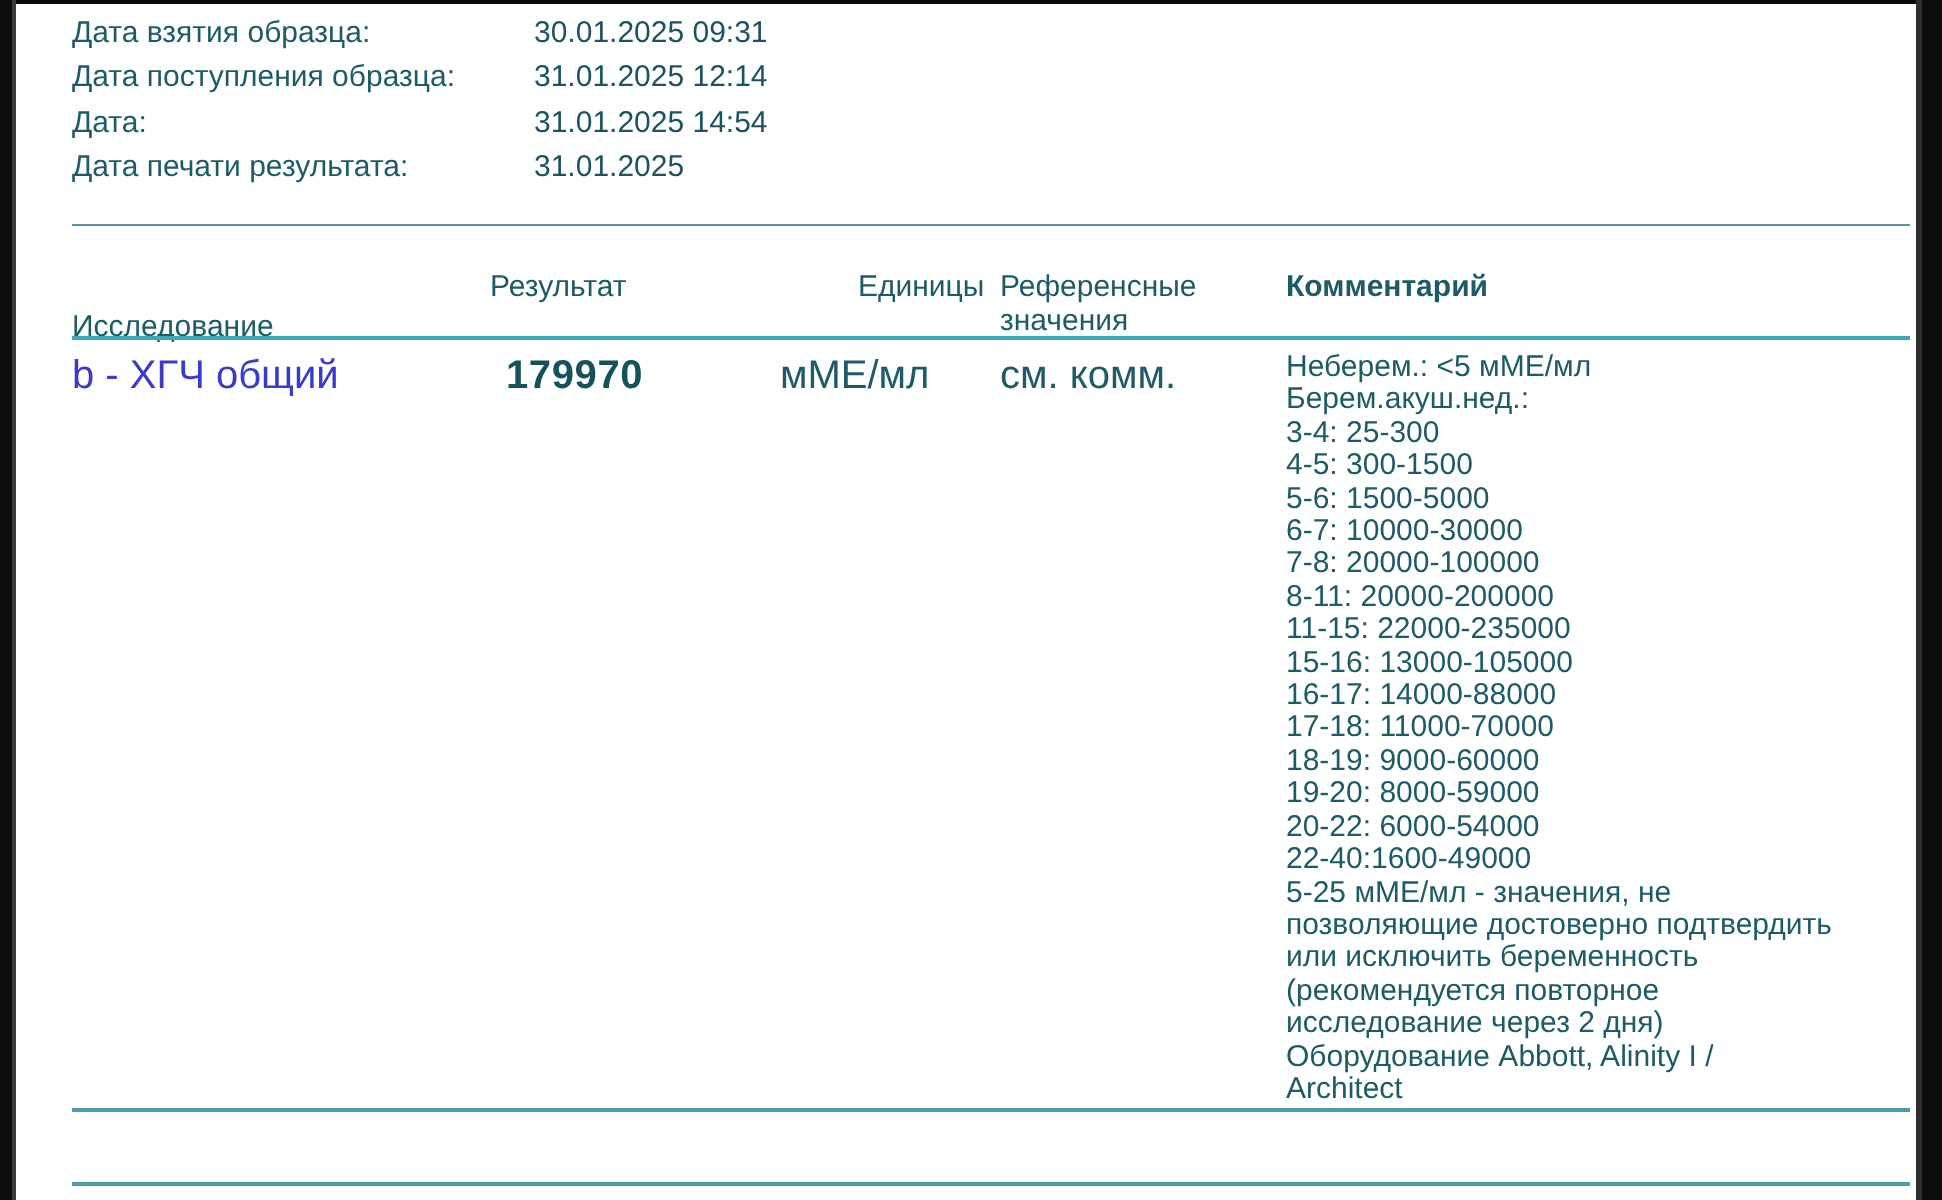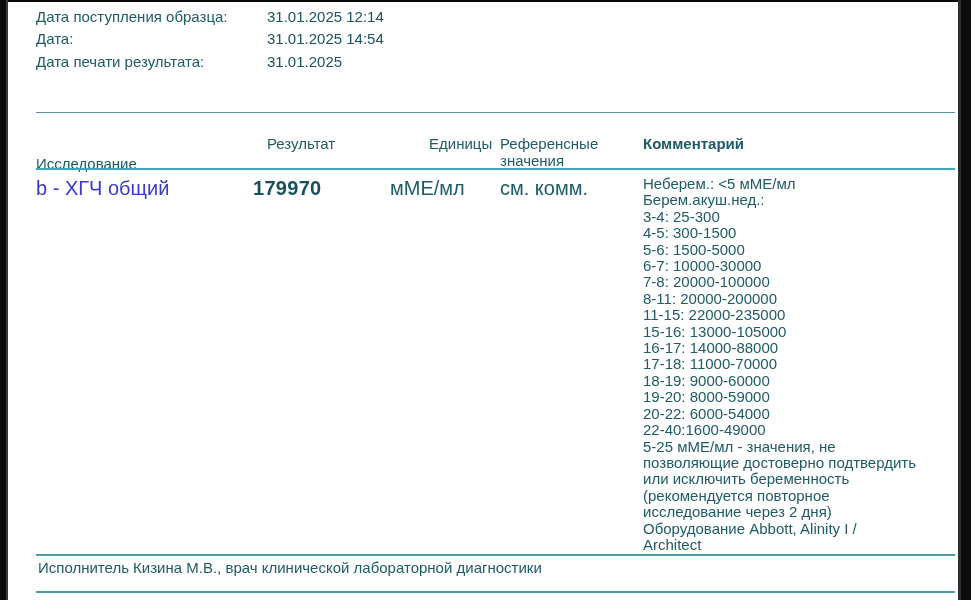--- a/index.html
+++ b/index.html
@@ -29,21 +29,21 @@
   
   .rule { position: absolute; left: 36px; width: 919px; height: 0; border-top: 2px solid var(--rule-teal); }
   .rule-1 { top: 112px; border-top-width: 1px; border-top-color: var(--rule-soft); }
   .rule-2 { top: 168px; border-top-color: var(--rule-bright); }
   .rule-3 { top: 554px; }
   .rule-4 { top: 591px; }
 
   
   .th { position: absolute; top: 135px; font-size: 15px; line-height: 17px; color: var(--text-teal); }
   .th-test      { left: 36px; margin-top: 20px; }
-  .th-result    { left: 267px; }
+  .th-result    { left: 245px; }
   .th-units     { left: 390px; margin-left: 39px; }
   .th-reference { left: 500px; width: 125px; }
   .th-comment   { left: 643px; font-weight: bold; }
 
   
   .cell { position: absolute; top: 177px; font-size: 20px; color: var(--text-teal); }
   .cell-test   { left: 36px; color: var(--link-blue); text-decoration: none; cursor: pointer; }
   .cell-result { left: 253px; font-weight: bold; color: var(--result-teal); letter-spacing: 0.3px; }
   .cell-units  { left: 390px; }
   .cell-ref    { left: 500px; }
@@ -55,20 +55,24 @@
 
   
   .footer { position: absolute; top: 559px; left: 38px; font-size: 15px; color: var(--text-teal); }
 </style>
 </head>
 <body>
 
 <div class="page">
 
   <div class="meta">
+    <div class="meta-row">
+      <span class="meta-label">Дата взятия образца:</span>
+      <span class="meta-value">30.01.2025 09:31</span>
+    </div>
     <div class="meta-row">
       <span class="meta-label">Дата поступления образца:</span>
       <span class="meta-value">31.01.2025 12:14</span>
     </div>
     <div class="meta-row">
       <span class="meta-label">Дата:</span>
       <span class="meta-value">31.01.2025 14:54</span>
     </div>
     <div class="meta-row">
       <span class="meta-label">Дата печати результата:</span>
@@ -111,20 +115,19 @@
 позволяющие достоверно подтвердить
 или исключить беременность
 (рекомендуется повторное
 исследование через 2 дня)
 Оборудование Abbott, Alinity I /
 Architect</div>
   </div>
 
   <div class="rule rule-3"></div>
 
-  <div class="footer">Исполнитель Кизина М.В., врач клинической лабораторной диагностики</div>
 
   <div class="rule rule-4"></div>
 </div>
 
 <div class="edge-top"></div>
 <div class="edge-left"></div>
 <div class="edge-right"></div>
 
 </body></html>

